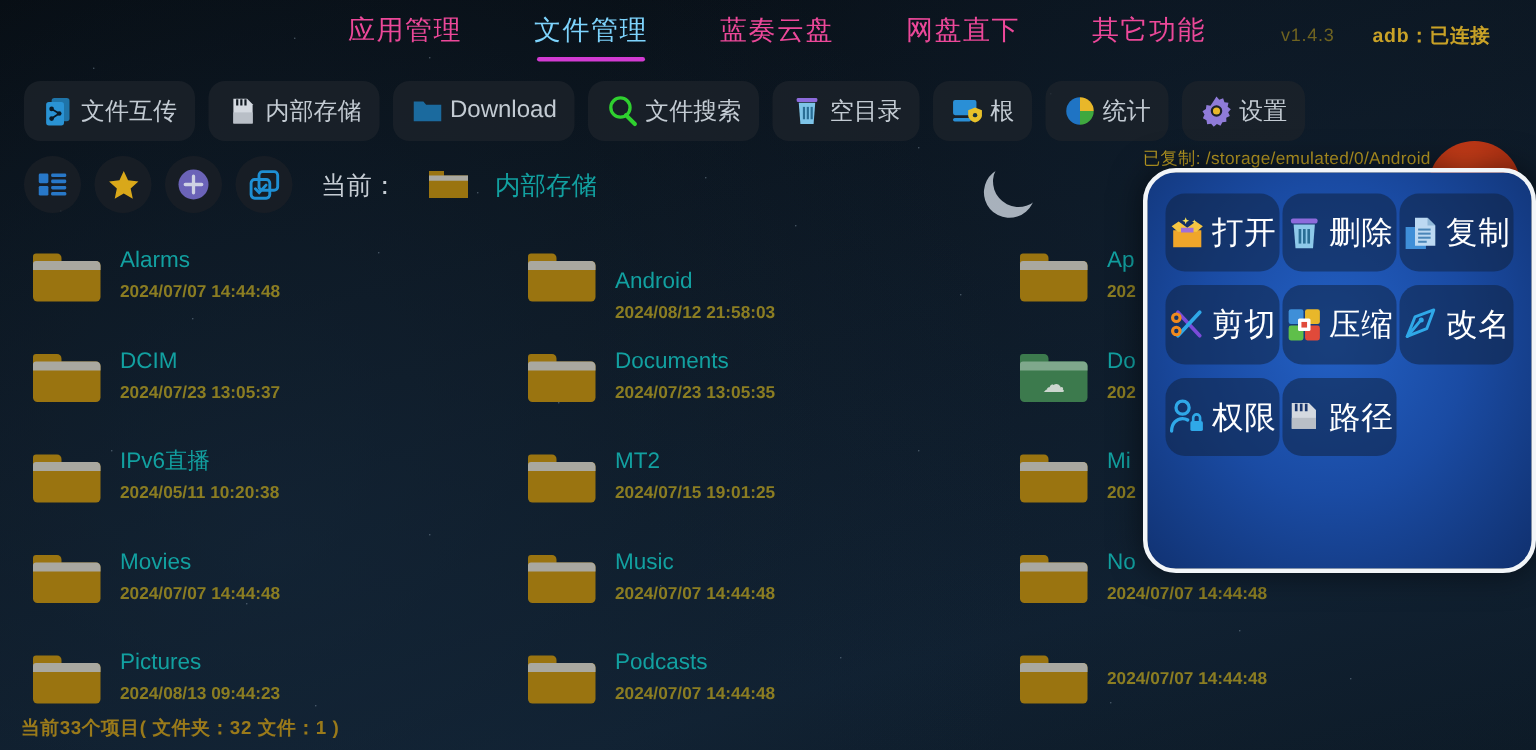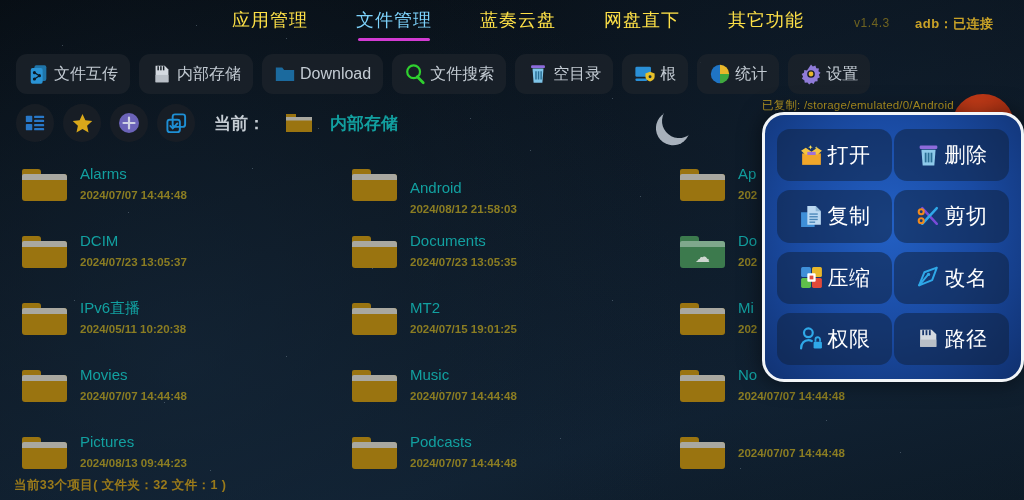--- a/index.html
+++ b/index.html
@@ -34,21 +34,21 @@
   }
 
   
   #topnav {
     position:absolute; left:0; top:0; width:1024px; height:46px;
     display:flex; align-items:center;
   }
   .nav-tabs { display:flex; align-items:center; margin-left:232px; }
   .nav-tab {
     position:relative;
-    font-size:18px; color:#fde047; letter-spacing:1px;
+    font-size:18px; color:#ec4899; letter-spacing:1px;
     padding:4px 0 10px 0; margin-right:48px;
     cursor:pointer; white-space:nowrap;
   }
   .nav-tab.active { color:#7dd3fc; }
   .nav-tab.active:after {
     content:""; position:absolute; left:2px; right:2px; bottom:1px;
     height:3px; background:#d23bd2; border-radius:2px;
   }
   #version {
     position:absolute; left:854px; top:16px;
@@ -70,21 +70,21 @@
     background:rgba(28,34,42,.78);
     border-radius:11px;
     cursor:pointer;
   }
   .tb-label { font-size:16px; color:#c3cbd3; white-space:nowrap; }
   .tb-icon { width:22px; height:22px; flex:0 0 22px; position:relative; }
 
   
   #actionrow {
     position:absolute; left:16px; top:102px; height:42px;
-    display:flex; align-items:center; gap:9px;font-weight:bold;
+    display:flex; align-items:center; gap:9px;
   }
   .circ {
     width:38px; height:38px; border-radius:50%;
     background:rgba(26,31,38,.85);
     display:flex; align-items:center; justify-content:center;
     cursor:pointer;
   }
   #cur-label { font-size:17px; color:#c5ccd3; margin-left:10px; }
   #cur-folder-icon { width:26px; height:20px; margin-left:12px; }
   #cur-folder-name { font-size:17px; color:#12a0a0; margin-left:9px; }
@@ -140,21 +140,21 @@
   
   #popup {
     position:absolute; left:762px; top:112px; width:262px; height:270px;
     border-radius:22px;
     border:3px solid #f2f5f8;
     background:
       radial-gradient(ellipse at 50% 45%, #1f57b8 0%, #154severity 0%, #17408f 55%, #0f2a63 100%);
     background:radial-gradient(ellipse at 48% 42%, #2360c4 0%, #1a4ba3 48%, #10306e 100%);
     box-shadow:0 0 22px rgba(0,0,0,.55);
     padding:14px 12px;
-    display:grid; grid-template-columns:1fr 1fr; grid-template-rows:repeat(4,1fr);
+    display:grid; grid-template-columns:1fr 1fr 1fr; grid-template-rows:repeat(4,1fr);
     gap:9px 2px;
   }
   .menu-item {
     background:rgba(16,32,60,.52);
     border-radius:13px;
     display:flex; align-items:center; justify-content:center; gap:4px;
     cursor:pointer;
   }
   .menu-label { font-size:21px; color:#ffffff; letter-spacing:.5px; }
   .menu-icon { width:25px; height:25px; flex:0 0 25px; }

